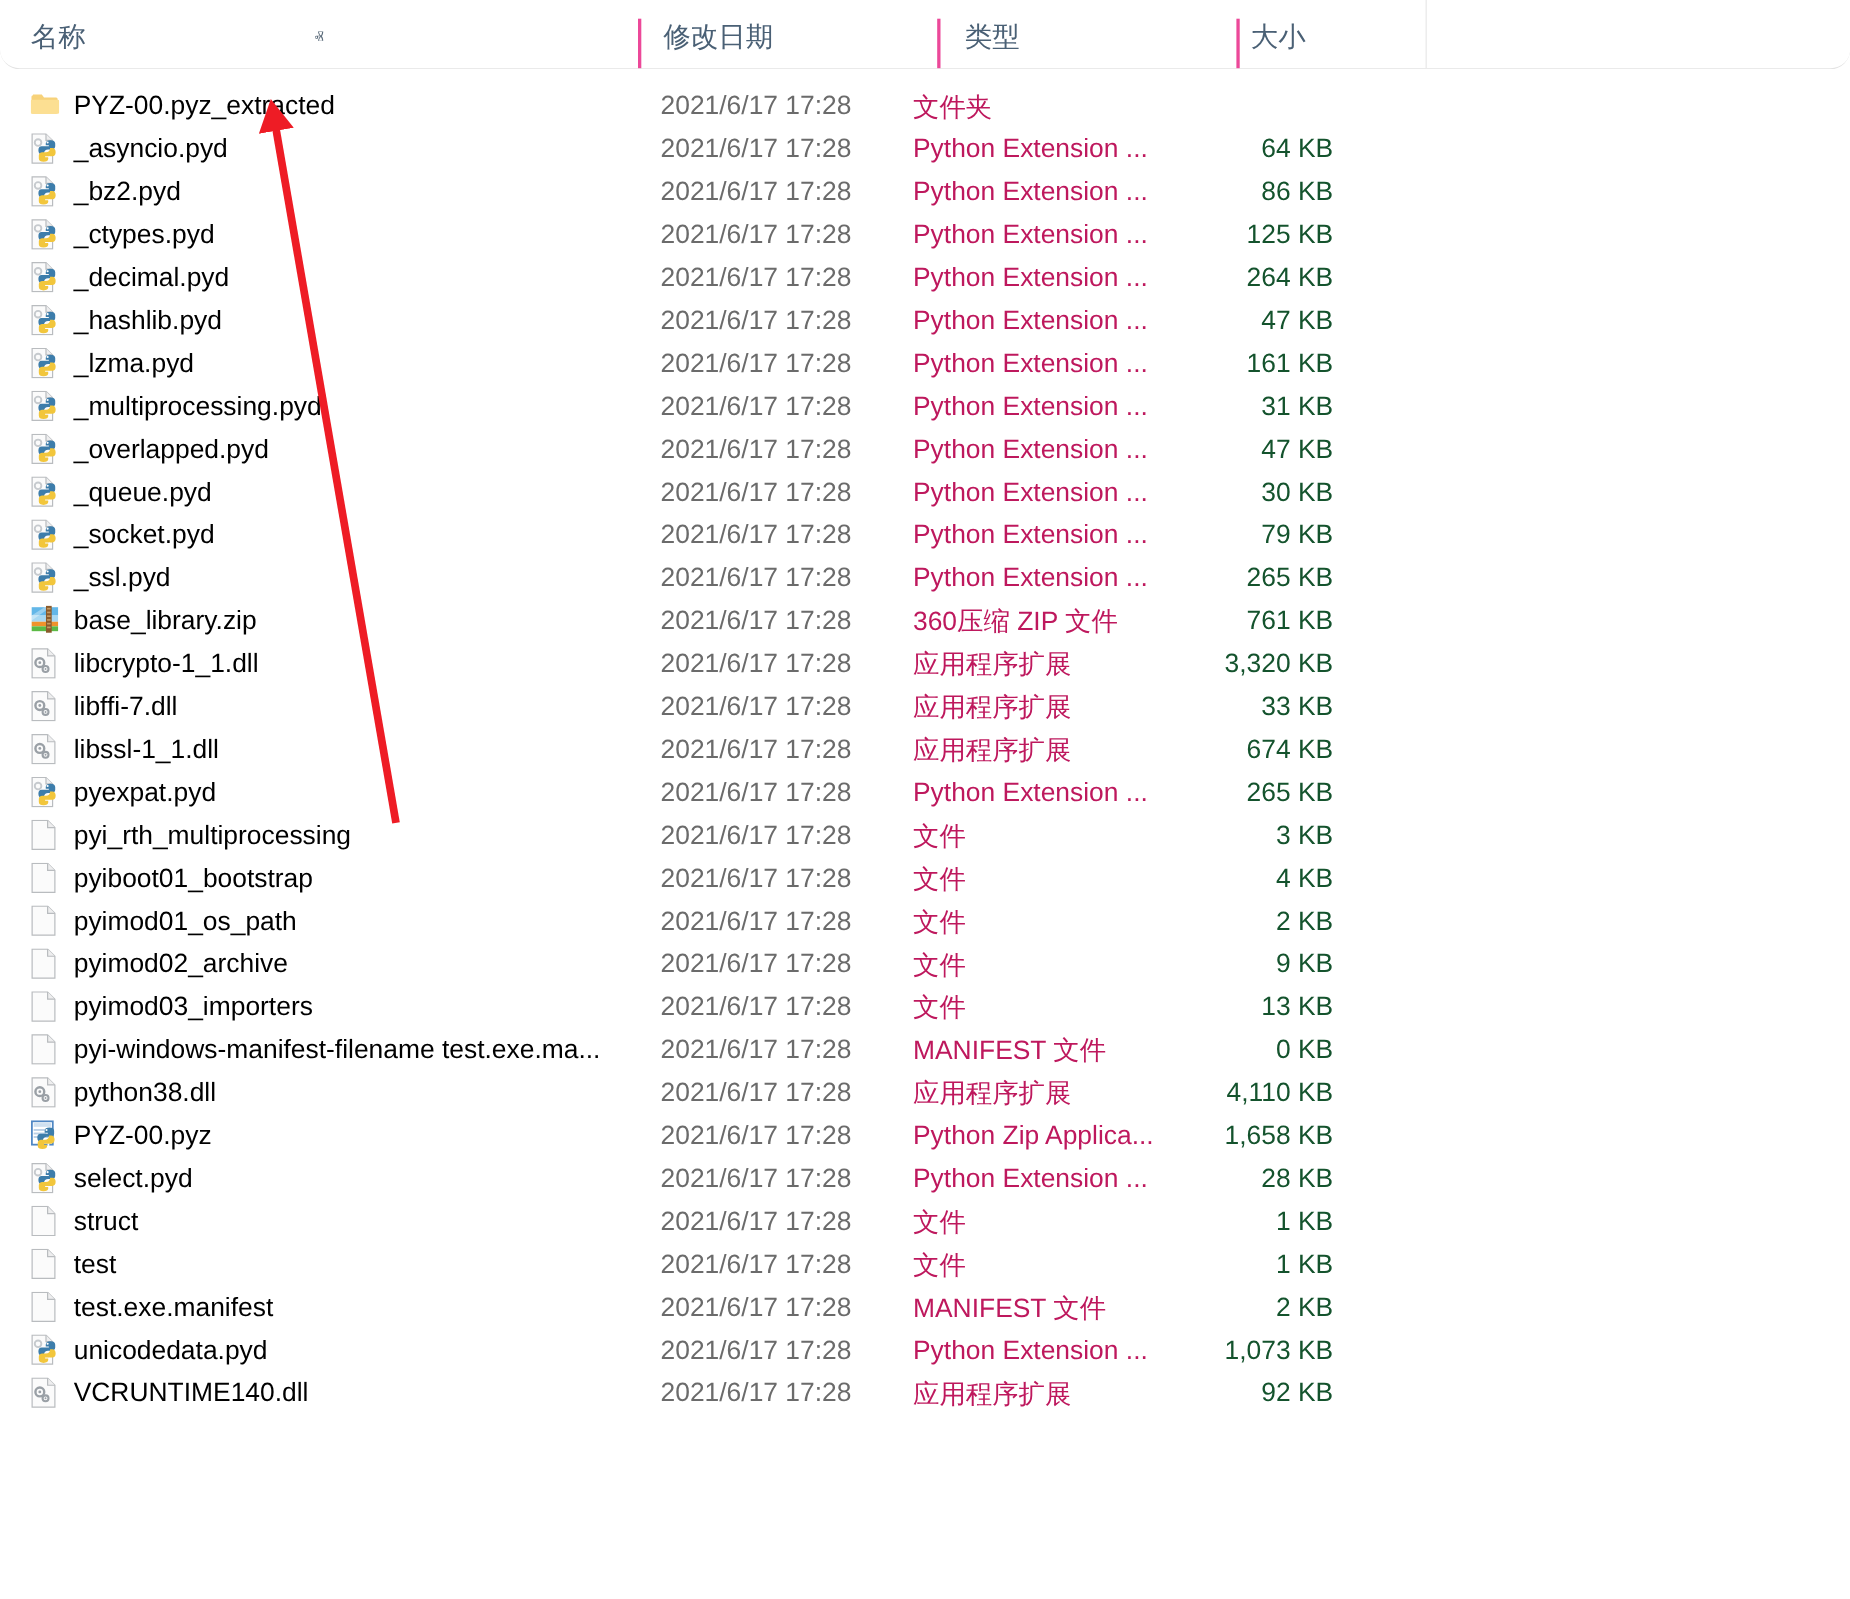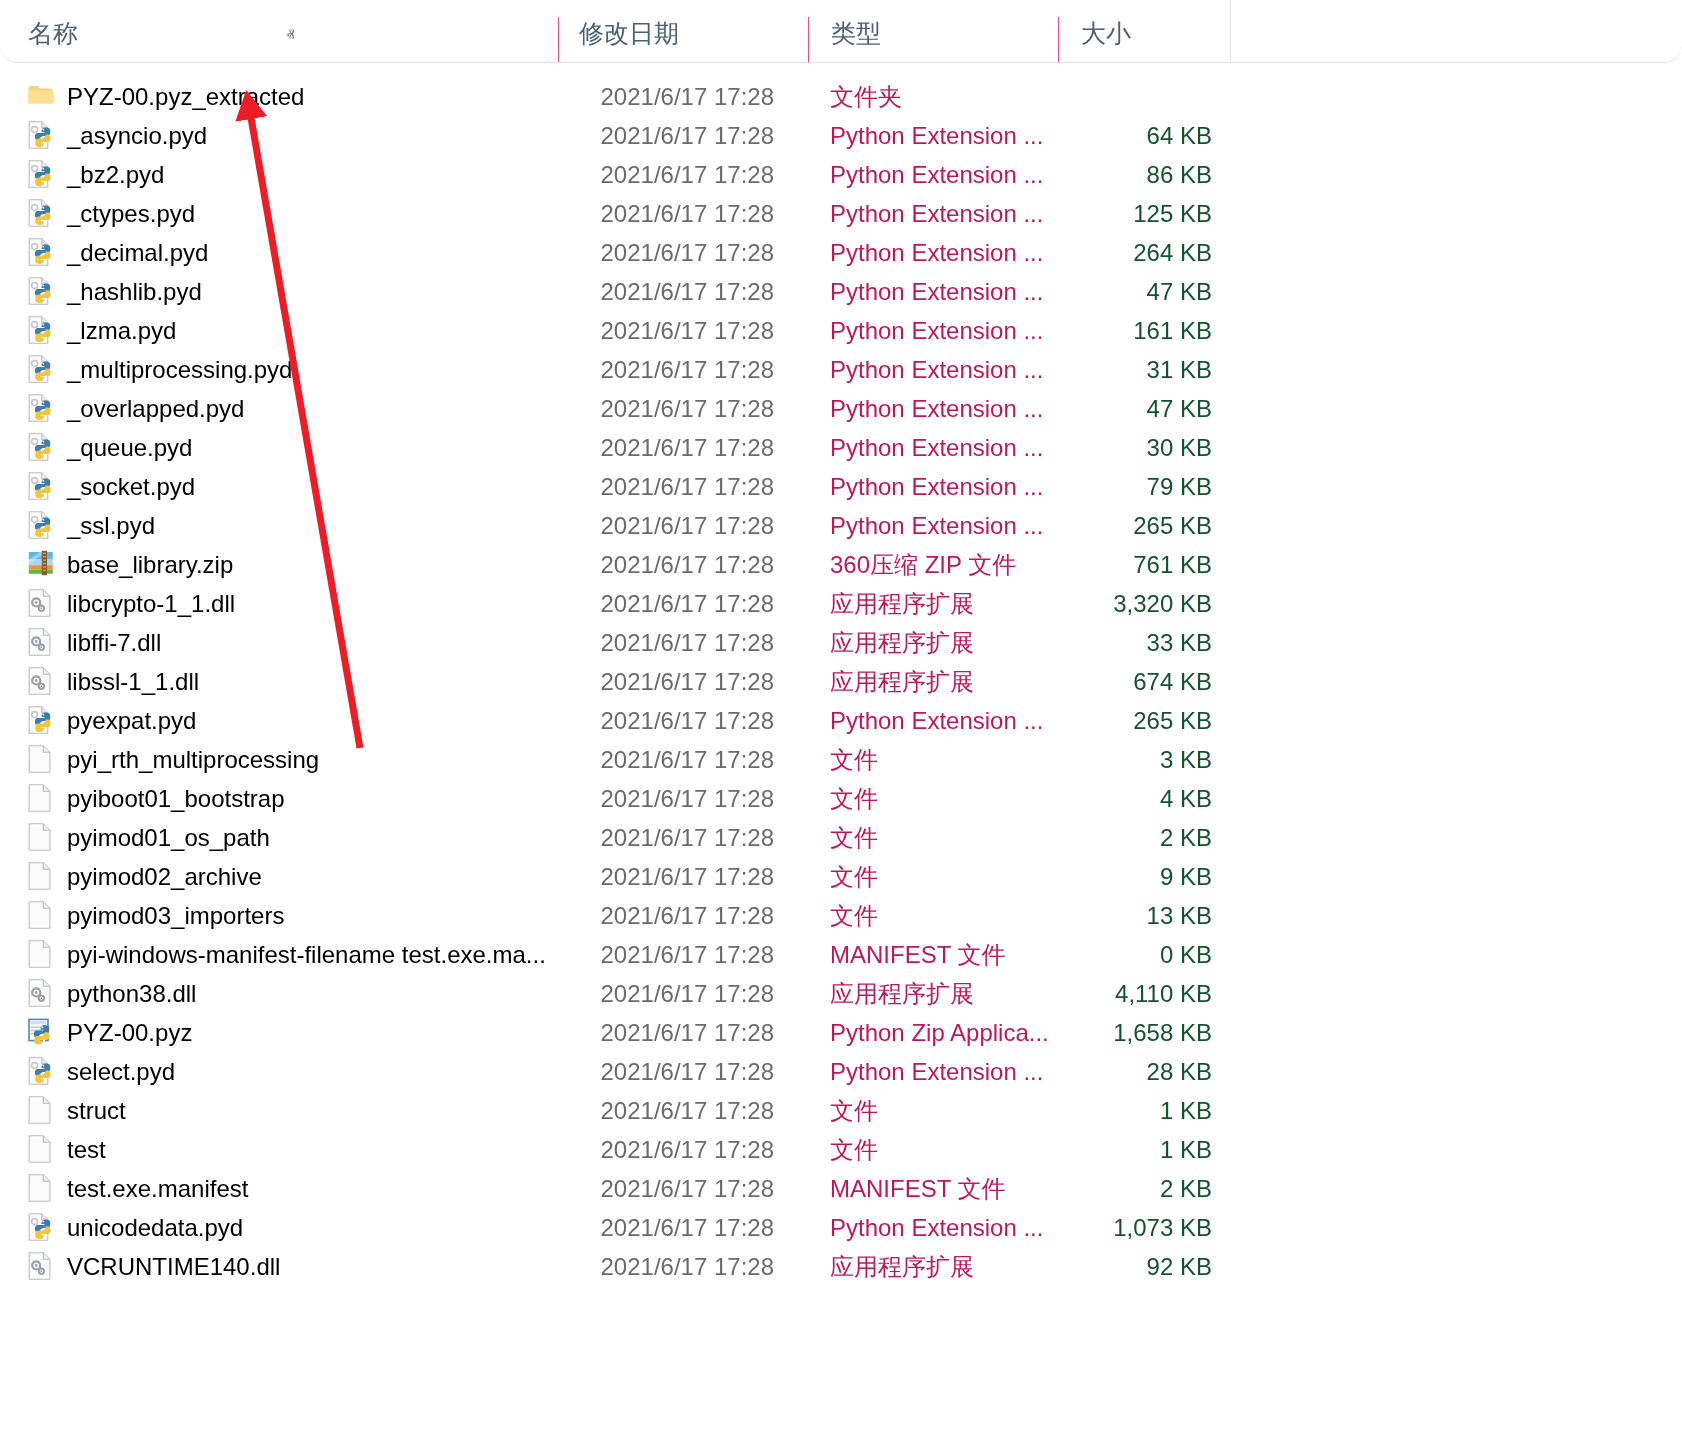--- a/index.html
+++ b/index.html
@@ -30,25 +30,25 @@
     border-radius: 18px;
   }
   .ch {
     font-size: 25px;
     color: #4a6075;
     padding-bottom: 12px;
     position: relative;
     box-sizing: border-box;
     white-space: nowrap;
   }
-  .ch + .ch { border-left: 1px solid #ec4899; }
+  .ch + .ch { border-left: 3px solid #ec4899; margin-left: 22px; }
   .ch-name  { width: 558px; padding-left: 28px; }
   .ch-date  { width: 250px; padding-left: 20px; }
   .ch-type  { width: 250px; padding-left: 22px; }
-  .ch-size  { width: 172px; padding-left: 22px; }
+  .ch-size  { width: 172px; padding-left: 10px; }
   .ch-tail  { flex: 1 1 auto; border-left: 1px solid #e6e6e6; height: 62px; }
 
   .sort-indicator {
     position: absolute;
     left: 286px;
     top: 10px;
     font-size: 17px;
     color: #5d6d7c;
     line-height: 1;
     font-family: "DejaVu Sans", sans-serif;

